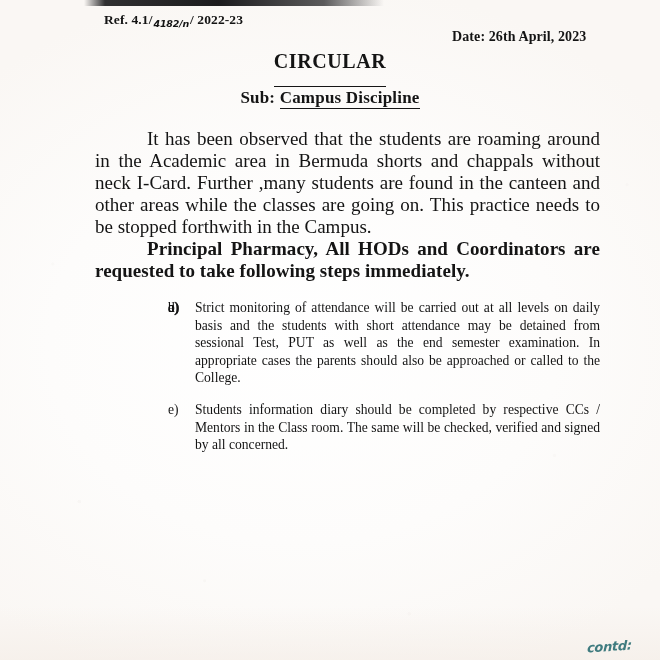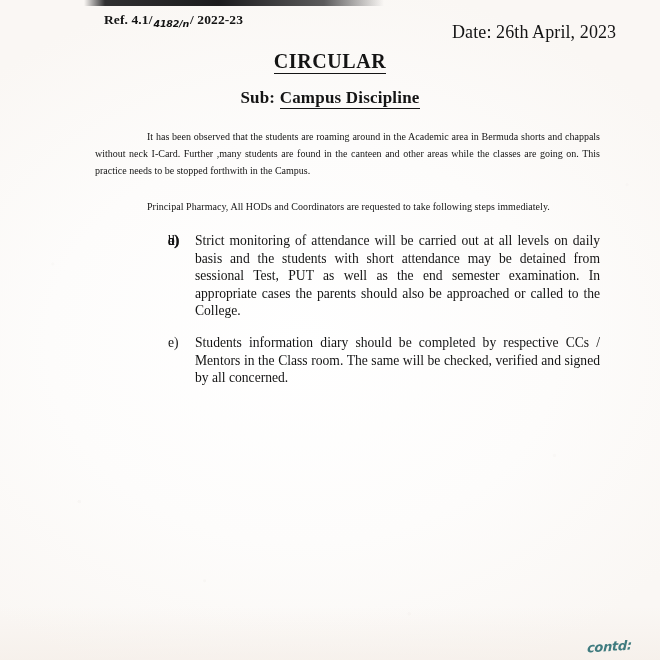--- a/index.html
+++ b/index.html
@@ -89,37 +89,37 @@
     font-size: 9.5px;
     font-weight: bold;
     font-style: italic;
     vertical-align: -3px;
     letter-spacing: -.2px;
     padding: 0 1px;
   }
   .date {
     position: absolute;
     left: 452px;
-    top: 10px;
-    font-size: 18px;
-    font-weight: normal;
+    top: 17px;
+    font-size: 14px;
+    font-weight: bold;
     letter-spacing: .1px;
     white-space: nowrap;
   }
 
   .title {
     text-align: center;
     font-size: 20px;
     font-weight: bold;
     letter-spacing: .6px;
     margin: 12px 0 0 0;
   }
   .title .u {
     border-bottom: 1.6px solid #151515;
-    padding-bottom: 1px;
+    padding-bottom: 14px;
     text-align: center;
   }
 
   .subject {
     text-align: center;
     font-size: 17px;
     font-weight: bold;
     margin: 15px 0 8px 0;
     letter-spacing: .2px;
   }
@@ -128,31 +128,30 @@
     padding-bottom: 1px;
   }
 
   .body-block {
     margin: 0 60px 0 95px;
   }
 
   p.para {
     text-align: justify;
     text-justify: inter-word;
-    font-size: 10px;
-    line-height: 17px;
+    font-size: 19px;
+    line-height: 22px;
     margin: 0;
   }
   p.para.intro {
     margin-top: 20px;
     text-indent: 52px;
   }
   p.para.bold-note {
-    margin-top: 19px;
-    font-weight: normal;
+    font-weight: bold;
     text-indent: 52px;
     letter-spacing: .05px;
   }
 
   ol.steps {
     list-style: none;
     margin: 17px 0 0 0;
     padding: 0;
   }
   ol.steps > li {

